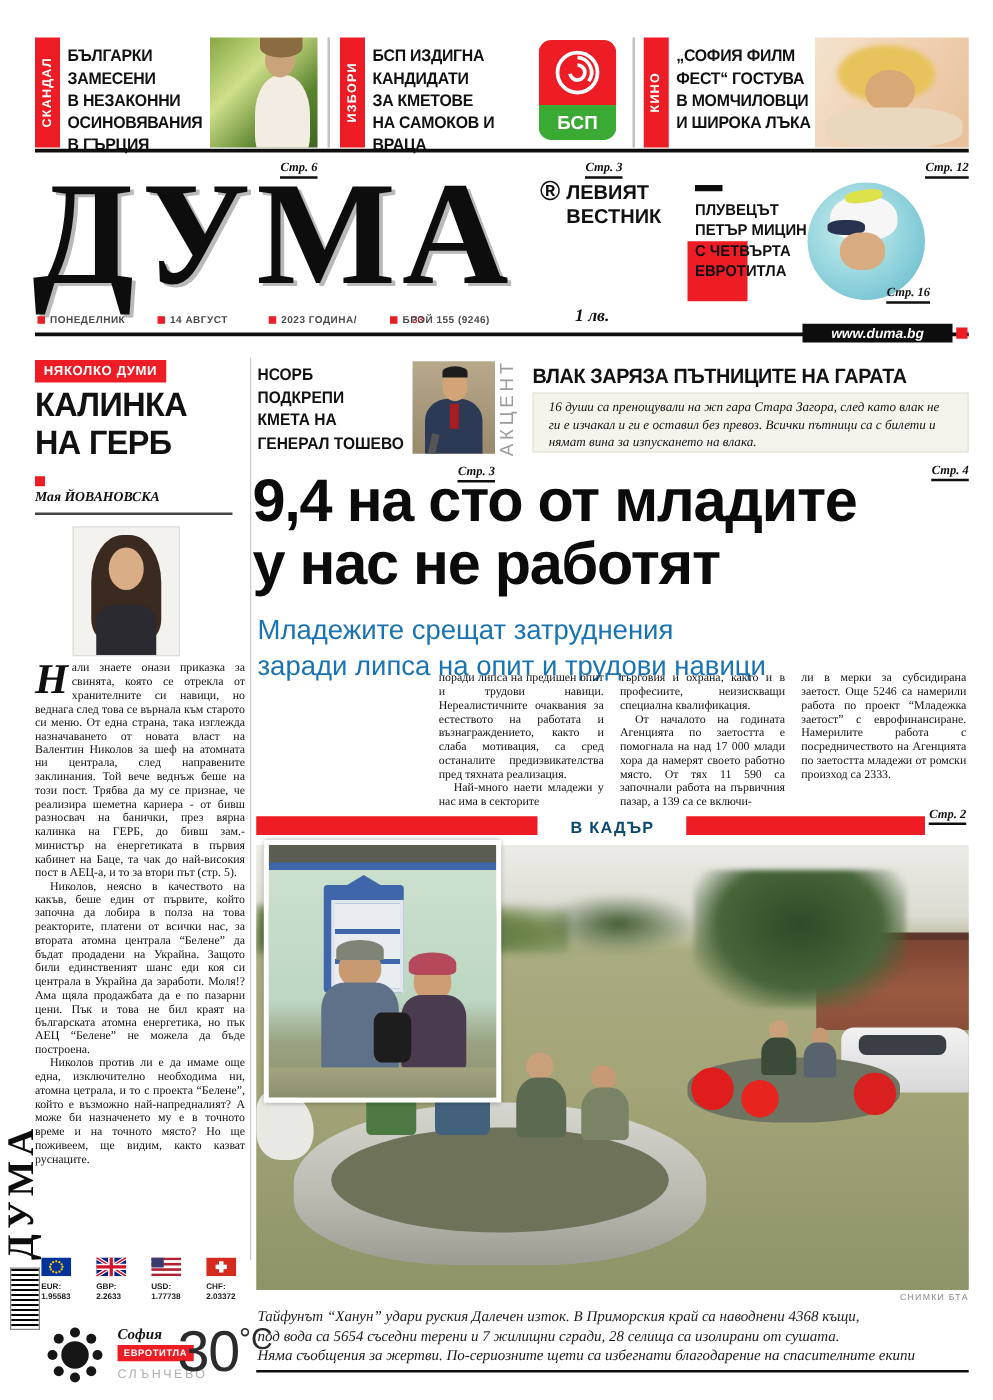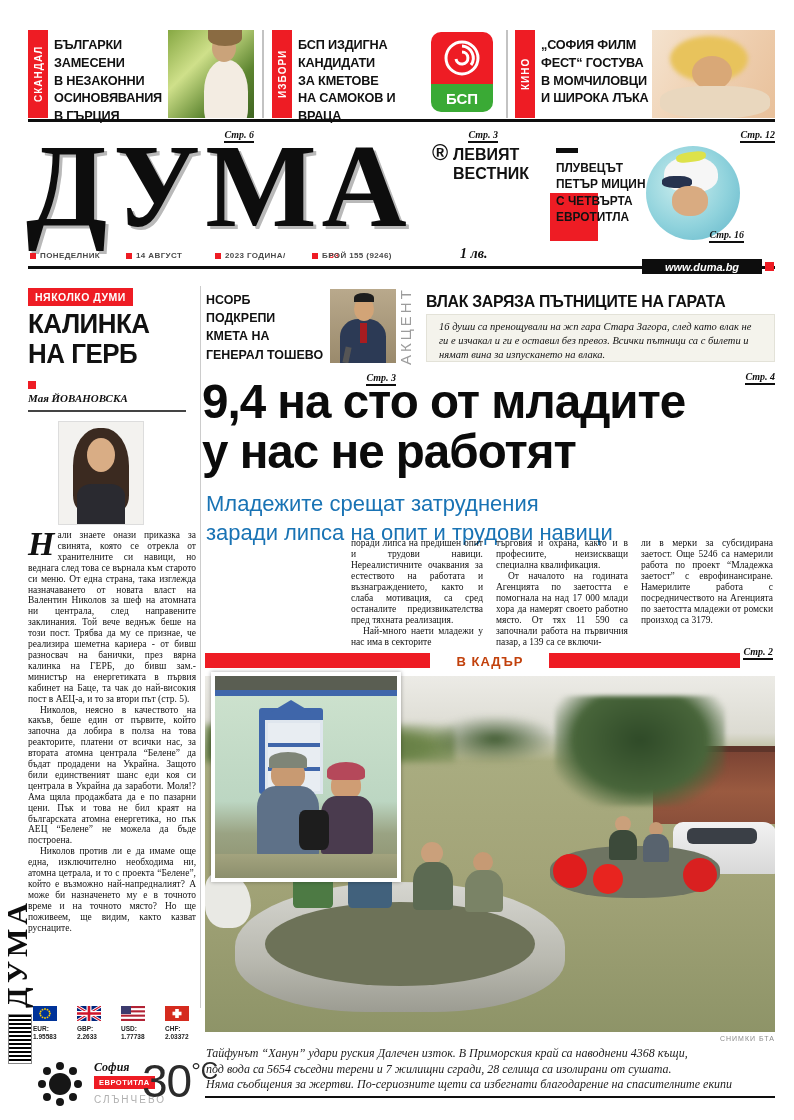--- a/index.html
+++ b/index.html
@@ -40,21 +40,21 @@
   .akcent{color:#9c9c9c;font-size:15px;letter-spacing:3px;writing-mode:vertical-rl;transform:rotate(180deg);}
   .train-title{font-weight:bold;font-size:16.5px;letter-spacing:-0.3px;transform:scaleX(0.96);transform-origin:0 0;}
   .train-box{background:#f4f3ec;border:1px solid #e3e2d8;font-family:"Liberation Serif",serif;
         font-style:italic;font-size:10.5px;line-height:1.35;padding:5px 12px;box-sizing:border-box;}
   .lead-headline{font-weight:bold;font-size:48px;line-height:1.04;letter-spacing:-1px;color:#0b0b0b;
         transform:scaleX(0.99);transform-origin:0 0;}
   .subhead{color:#1973b4;font-size:22px;line-height:1.32;font-weight:500;}
   .newscol{font-family:"Liberation Serif",serif;font-size:9.5px;line-height:11px;text-align:justify;}
   .newscol p{margin:0;}
   .newscol p.ind{text-indent:12px;}
-  .kadar-label{color:#c2410c;font-weight:bold;font-size:13px;letter-spacing:1px;text-align:center;}
+  .kadar-label{color:#0c4a6e;font-weight:bold;font-size:13px;letter-spacing:1px;text-align:center;}
   .kadar-bar{background:#ee1c24;height:15px;}
   .credit{font-size:7px;color:#8a8a8a;letter-spacing:1px;text-align:right;}
   .caption{font-family:"Liberation Serif",serif;font-style:italic;font-size:12px;line-height:15.5px;color:#1c1c1c;}
   .cur-label{font-size:6.5px;font-weight:bold;line-height:1.3;color:#222;}
   .city{font-family:"Liberation Serif",serif;font-style:italic;font-weight:bold;font-size:12px;}
   .wbadge{background:#ee1c24;color:#fff;font-weight:bold;font-size:7.5px;letter-spacing:0.5px;
         display:inline-block;padding:2px 5px;}
   .cond{color:#b0b0b0;font-size:10px;letter-spacing:2px;}
   .temp{font-size:46px;color:#2b2b2b;letter-spacing:-1px;}
   .temp .unit{font-size:24px;vertical-align:18px;letter-spacing:0;}
@@ -199,21 +199,21 @@
 
   <div class="abs newscol" style="left:351px;top:538px;width:132px;">
     <p>поради липса на предишен опит и трудови навици. Нереалистичните очаквания за естеството на работата и възнаграждението, както и слаба мотивация, са сред останалите предизвикателства пред тяхната реализация.</p>
     <p class="ind">Най-много наети младежи у нас има в секторите</p>
   </div>
   <div class="abs newscol" style="left:496px;top:538px;width:132px;">
     <p>търговия и охрана, както и в професиите, неизискващи специална квалификация.</p>
     <p class="ind">От началото на годината Агенцията по заетостта е помогнала на над 17 000 млади хора да намерят своето работно място. От тях 11 590 са започнали работа на първичния пазар, а 139 са се включи-</p>
   </div>
   <div class="abs newscol" style="left:641px;top:538px;width:132px;">
-    <p>ли в мерки за субсидирана заетост. Още 5246 са намерили работа по проект “Младежка заетост” с еврофинансиране. Намерилите работа с посредничеството на Агенцията по заетостта младежи от ромски произход са 3179.</p>
+    <p>ли в мерки за субсидирана заетост. Още 5246 са намерили работа по проект “Младежка заетост” с еврофинансиране. Намерилите работа с посредничеството на Агенцията по заетостта младежи от ромски произход са 2333.</p>
     <p class="refwrap" style="margin-top:20px;"><span class="pageref">Стр. 2</span></p>
   </div>
 
   <div class="abs kadar-bar" style="left:205px;top:653px;width:225px;"></div>
   <div class="abs kadar-label" style="left:436px;top:654px;width:108px;">В КАДЪР</div>
   <div class="abs kadar-bar" style="left:549px;top:653px;width:191px;"></div>
 
   <div class="abs ph" style="left:205px;top:676px;width:570px;height:356px;background:linear-gradient(180deg,#ecebe6 0%,#dcdbd2 16%,#a9ac80 24%,#a3a478 55%,#8e9468 100%);">
     <div style="left:0;top:48px;width:250px;height:38px;background:radial-gradient(ellipse at 30% 60%,#4c6637 0%,#6d854a 60%,transparent 100%);filter:blur(3px);"></div>
     <div style="left:230px;top:40px;width:120px;height:46px;background:radial-gradient(ellipse,#3f5a30 0%,transparent 75%);filter:blur(3px);"></div>

